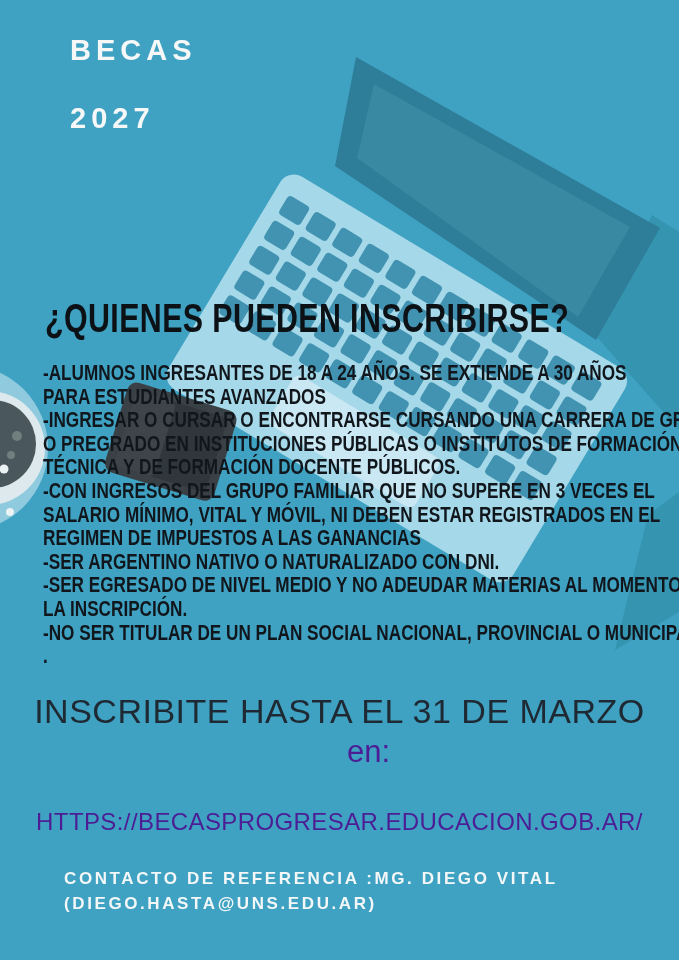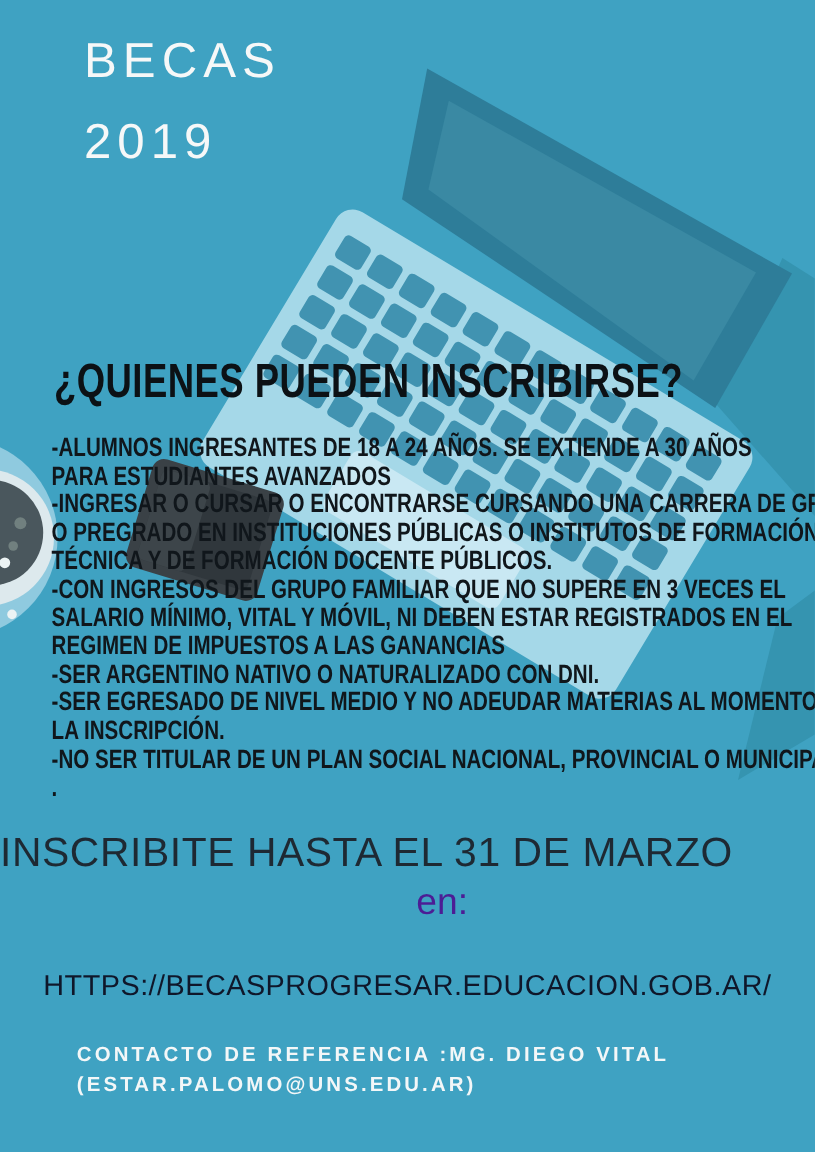--- a/index.html
+++ b/index.html
@@ -3,46 +3,46 @@
 <meta charset="utf-8">
 <style>
   html,body{margin:0;padding:0;}
   body{width:679px;height:960px;overflow:hidden;position:relative;
        background:#3FA2C2;font-family:"Liberation Sans",sans-serif;}
   .layer{position:absolute;left:0;top:0;width:679px;height:960px;}
   svg.deco{pointer-events:none;}
 
   .poster-title{
     position:absolute;left:70px;top:16px;
-    font-size:41px;line-height:68px;font-weight:400;
+    font-size:29px;line-height:68px;font-weight:700;
     letter-spacing:5px;color:#F6F8F8;white-space:nowrap;
   }
   .question{
     position:absolute;left:45px;top:296px;
     font-size:40px;font-weight:700;letter-spacing:.5px;
     color:#0C1115;white-space:nowrap;
     transform:scaleX(.76);transform-origin:0 0;
   }
   .reqs{
     position:absolute;left:43px;top:361px;width:760px;
     font-size:22px;font-weight:700;line-height:23.6px;
     color:#10161B;white-space:nowrap;
     transform:scaleX(.78);transform-origin:0 0;
   }
   .deadline-1{
-    position:absolute;left:0;top:692px;width:679px;text-align:left;
+    position:absolute;left:0;top:692px;width:679px;text-align:center;
     font-size:34px;font-weight:400;color:#1E2933;letter-spacing:.5px;
   }
   .deadline-2{
     position:absolute;left:0;top:734px;width:679px;text-align:center;
     font-size:31px;font-weight:400;color:#4c1d95;margin-left:29px;
   }
   .url{
     position:absolute;left:0;top:808px;width:679px;text-align:center;
-    font-size:24px;font-weight:400;color:#0f172a;letter-spacing:.4px;
+    font-size:24px;font-weight:400;color:#4c1d95;letter-spacing:.4px;
     cursor:pointer;
   }
   .contact{
     position:absolute;left:64px;top:867px;
     font-size:17px;font-weight:700;line-height:24.5px;
     letter-spacing:2.6px;color:#F3F7F8;white-space:nowrap;
   }
 </style>
 </head>
 <body>
@@ -137,21 +137,21 @@
     <circle cx="-8" cy="444" r="44" fill="#4A575D"></circle>
     <circle cx="17" cy="436" r="5" fill="#71807F"></circle>
     <circle cx="11" cy="455" r="4" fill="#71807F"></circle>
     <circle cx="4" cy="469" r="4.5" fill="#ECF3F4"></circle>
     <circle cx="10" cy="512" r="4" fill="#ECF3F4"></circle>
   </g>
 </svg>
 
 <div class="poster-title">
     <div>BECAS</div>
-    <div>2019</div>
+    <div>2027</div>
   </div>
 
 <div class="question">¿QUIENES PUEDEN INSCRIBIRSE?</div>
 
 <div class="reqs">
     <div>-ALUMNOS INGRESANTES DE 18 A 24 AÑOS. SE EXTIENDE A 30 AÑOS</div>
     <div>PARA ESTUDIANTES AVANZADOS</div>
     <div>-INGRESAR O CURSAR O ENCONTRARSE CURSANDO UNA CARRERA DE GRADO</div>
     <div>O PREGRADO EN INSTITUCIONES PÚBLICAS O INSTITUTOS DE FORMACIÓN</div>
     <div>TÉCNICA Y DE FORMACIÓN DOCENTE PÚBLICOS.</div>
@@ -166,14 +166,14 @@
   </div>
 
 <div class="deadline-1">INSCRIBITE HASTA EL 31 DE MARZO</div>
 
 <div class="deadline-2">en:</div>
 
 <div class="url">HTTPS://BECASPROGRESAR.EDUCACION.GOB.AR/</div>
 
 <div class="contact">
     <div>CONTACTO DE REFERENCIA :MG. DIEGO VITAL</div>
-    <div>(ESTAR.PALOMO@UNS.EDU.AR)</div>
+    <div>(DIEGO.HASTA@UNS.EDU.AR)</div>
   </div>
 
 </body></html>

